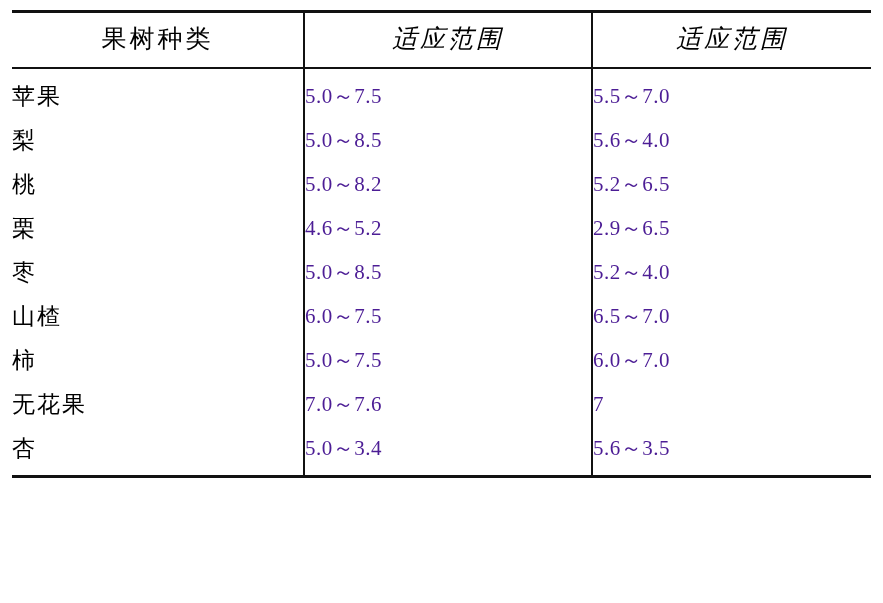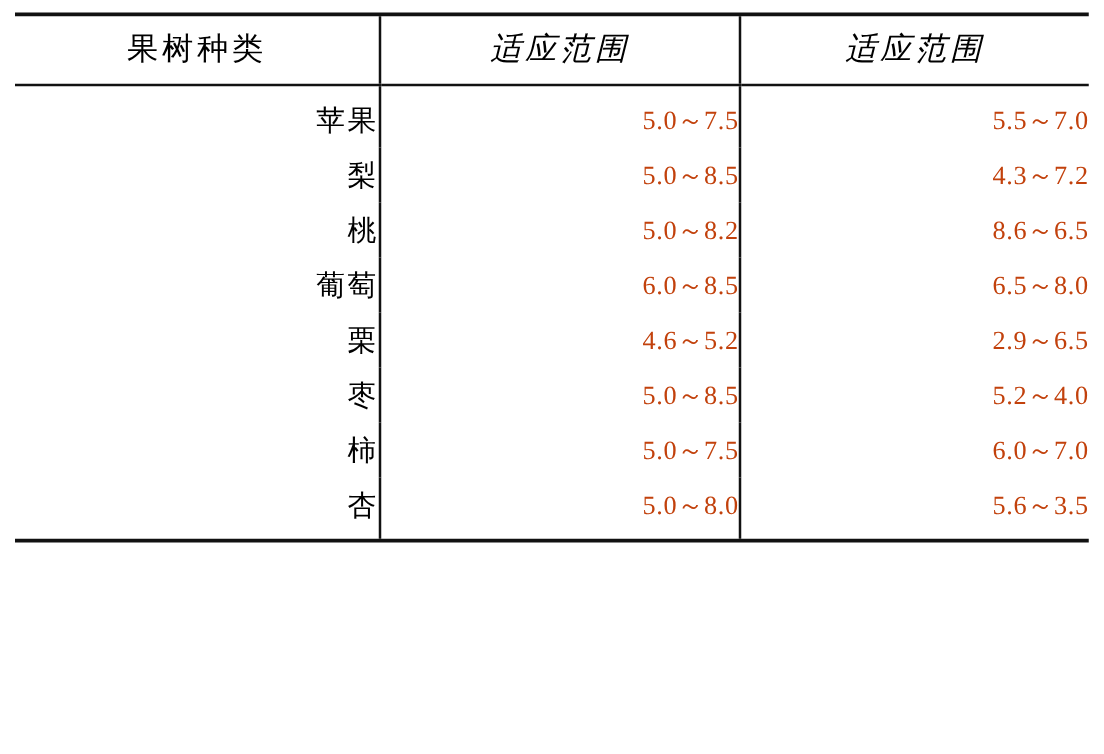--- a/index.html
+++ b/index.html
@@ -51,35 +51,35 @@
     font-size: 25px;
     letter-spacing: 3px;
     text-align: center;
     padding: 9px 0 12px 0;
     border-bottom: 2px solid #111;
     font-family: "Liberation Serif", "DejaVu Serif", serif;
   }
   thead th.sep-l { border-left: 2px solid #111; font-style: italic; }
 
   tbody td {
-    text-align: right;
+    text-align: left;
     font-size: 22px;
     padding: 5px 0 5px 0;
     height: 34px;
     font-family: "Liberation Serif", "DejaVu Serif", serif;
   }
   tbody td.species {
     letter-spacing: 2px;
     font-size: 23px;
   }
   tbody td.sep-l { border-left: 2px solid #111; }
   tbody td.val {
     font-size: 21px;
     letter-spacing: 0.5px;
-    color: #c2410c;
+    color: #4c1d95;
   }
   tbody tr:first-child td { padding-top: 10px; }
   tbody tr:last-child td { padding-bottom: 10px; }
 </style>
 </head>
 <body>
 
 <div class="page">
   <div class="rule-top"></div>
   <table class="ph-table">
@@ -97,48 +97,53 @@
     </thead>
     <tbody>
       <tr>
         <td class="species">苹果</td>
         <td class="sep-l val">5.0～7.5</td>
         <td class="sep-l val">5.5～7.0</td>
       </tr>
       <tr>
         <td class="species">梨</td>
         <td class="sep-l val">5.0～8.5</td>
-        <td class="sep-l val">4.3～7.2</td>
+        <td class="sep-l val">5.6～4.0</td>
       </tr>
       <tr>
         <td class="species">桃</td>
         <td class="sep-l val">5.0～8.2</td>
-        <td class="sep-l val">8.6～6.5</td>
-      </tr>
-      <tr>
-        <td class="species">葡萄</td>
-        <td class="sep-l val">6.0～8.5</td>
-        <td class="sep-l val">6.5～8.0</td>
+        <td class="sep-l val">5.2～6.5</td>
       </tr>
       <tr>
         <td class="species">栗</td>
         <td class="sep-l val">4.6～5.2</td>
         <td class="sep-l val">2.9～6.5</td>
       </tr>
       <tr>
         <td class="species">枣</td>
         <td class="sep-l val">5.0～8.5</td>
         <td class="sep-l val">5.2～4.0</td>
       </tr>
       <tr>
+        <td class="species">山楂</td>
+        <td class="sep-l val">6.0～7.5</td>
+        <td class="sep-l val">6.5～7.0</td>
+      </tr>
+      <tr>
         <td class="species">柿</td>
         <td class="sep-l val">5.0～7.5</td>
         <td class="sep-l val">6.0～7.0</td>
       </tr>
       <tr>
+        <td class="species">无花果</td>
+        <td class="sep-l val">7.0～7.6</td>
+        <td class="sep-l val">7</td>
+      </tr>
+      <tr>
         <td class="species">杏</td>
-        <td class="sep-l val">5.0～8.0</td>
+        <td class="sep-l val">5.0～3.4</td>
         <td class="sep-l val">5.6～3.5</td>
       </tr>
     </tbody>
   </table>
   <div class="rule-bottom"></div>
 </div>
 
 </body></html>

